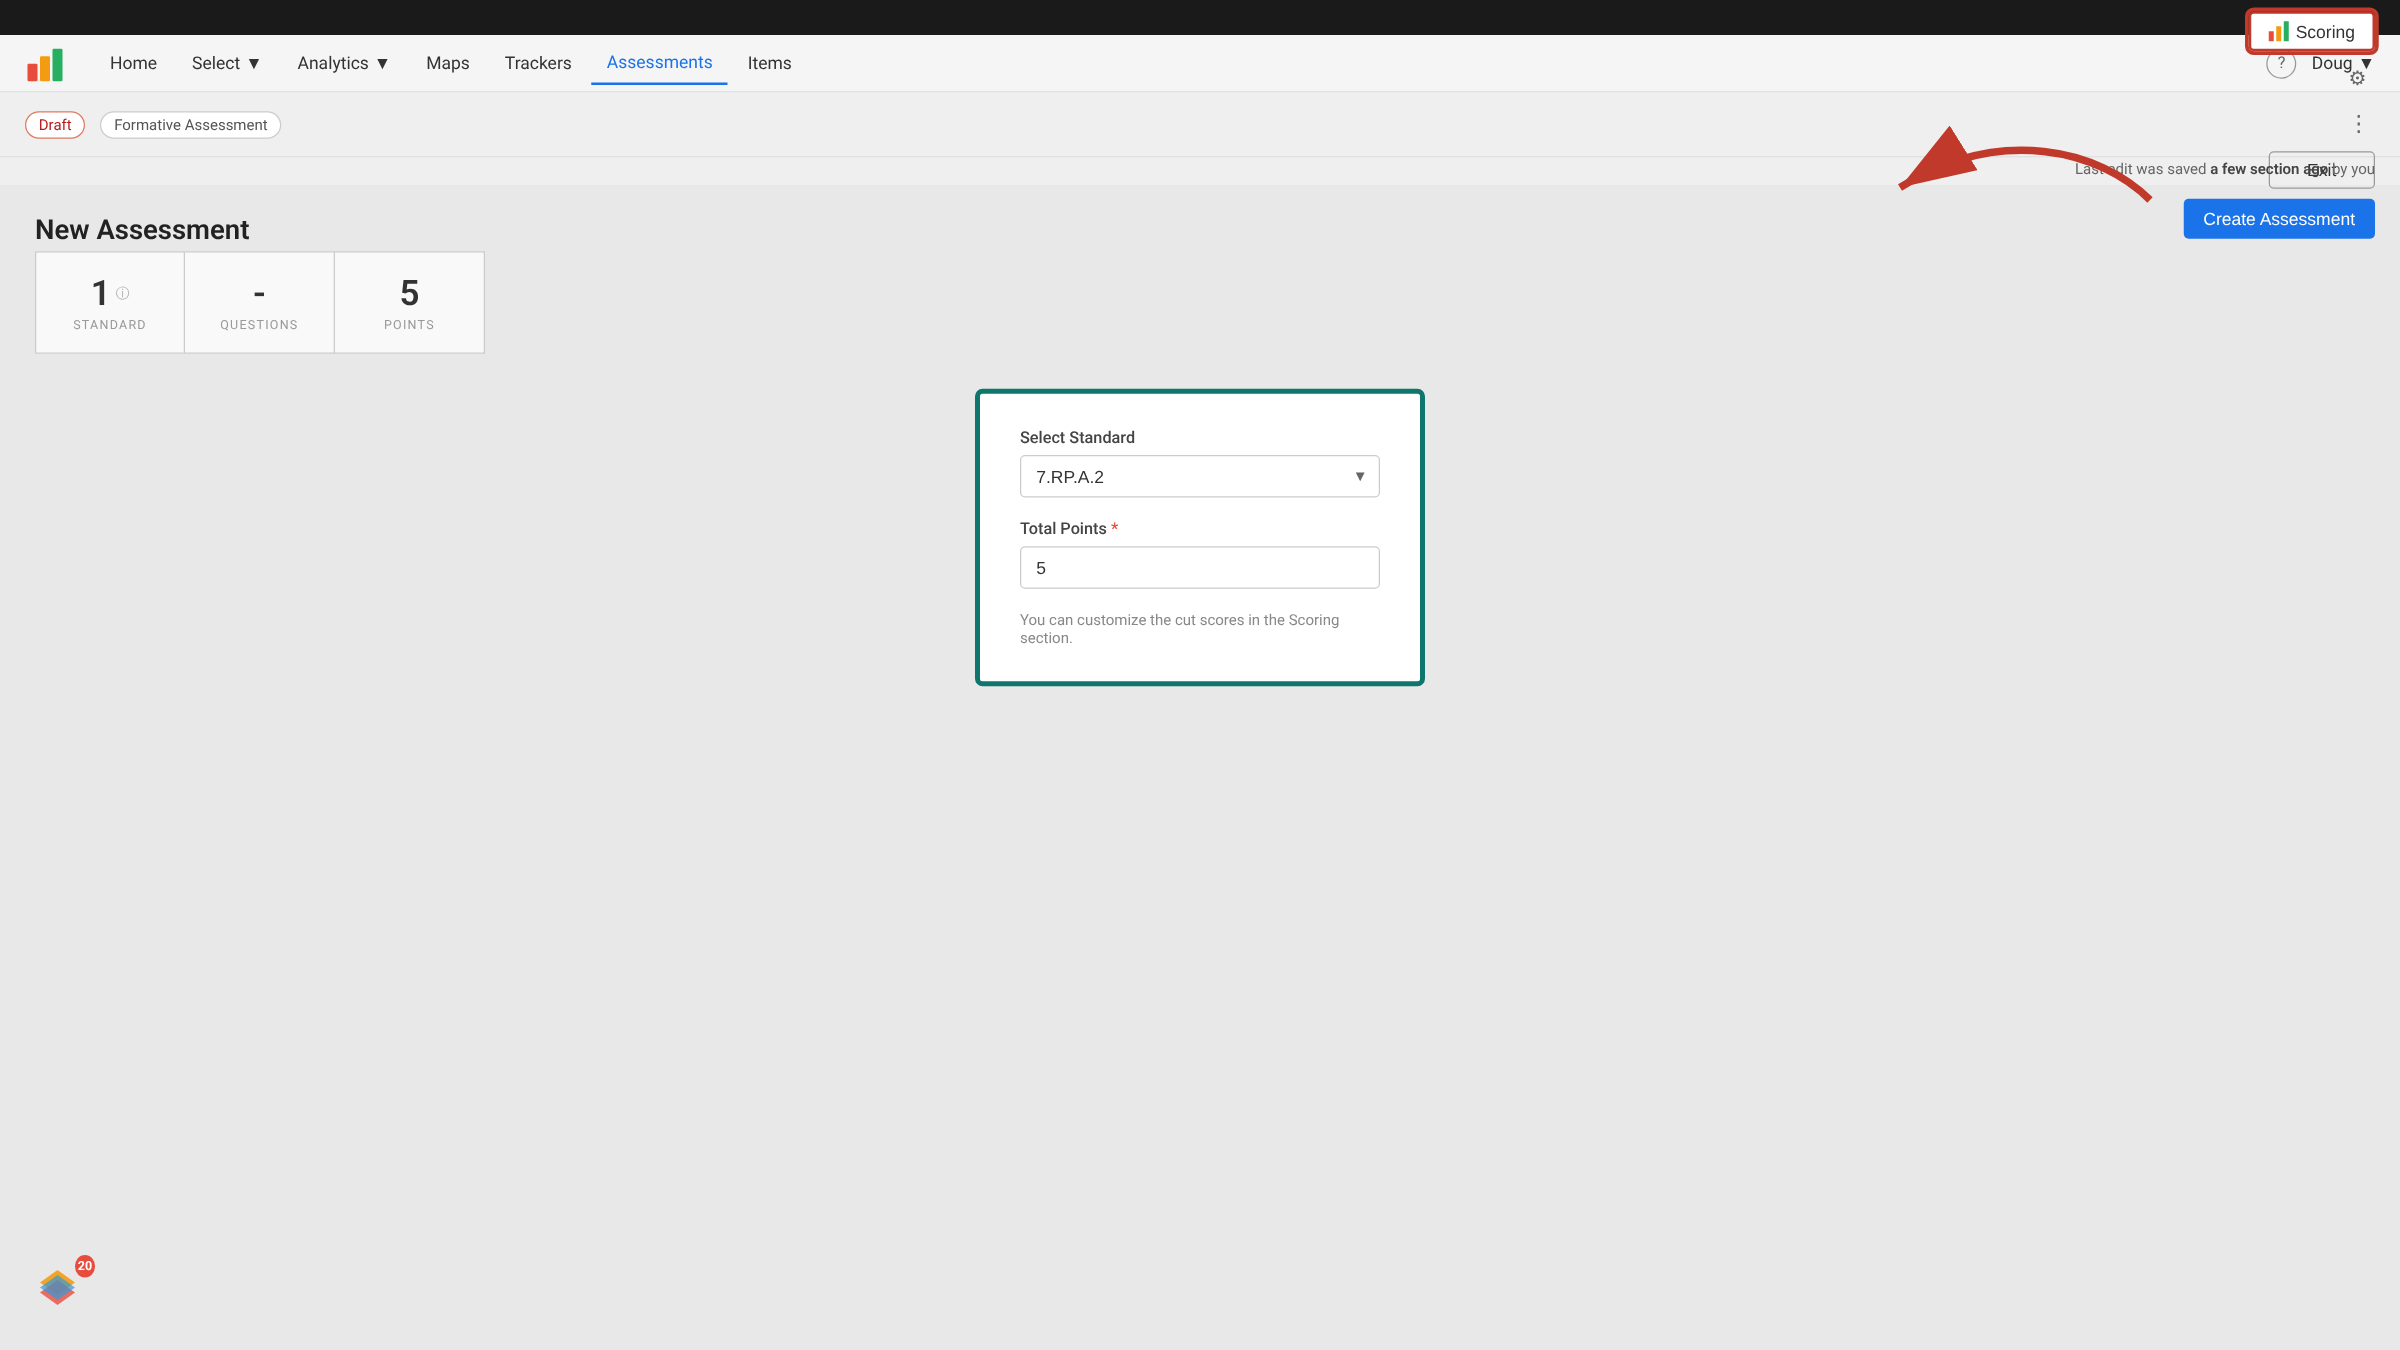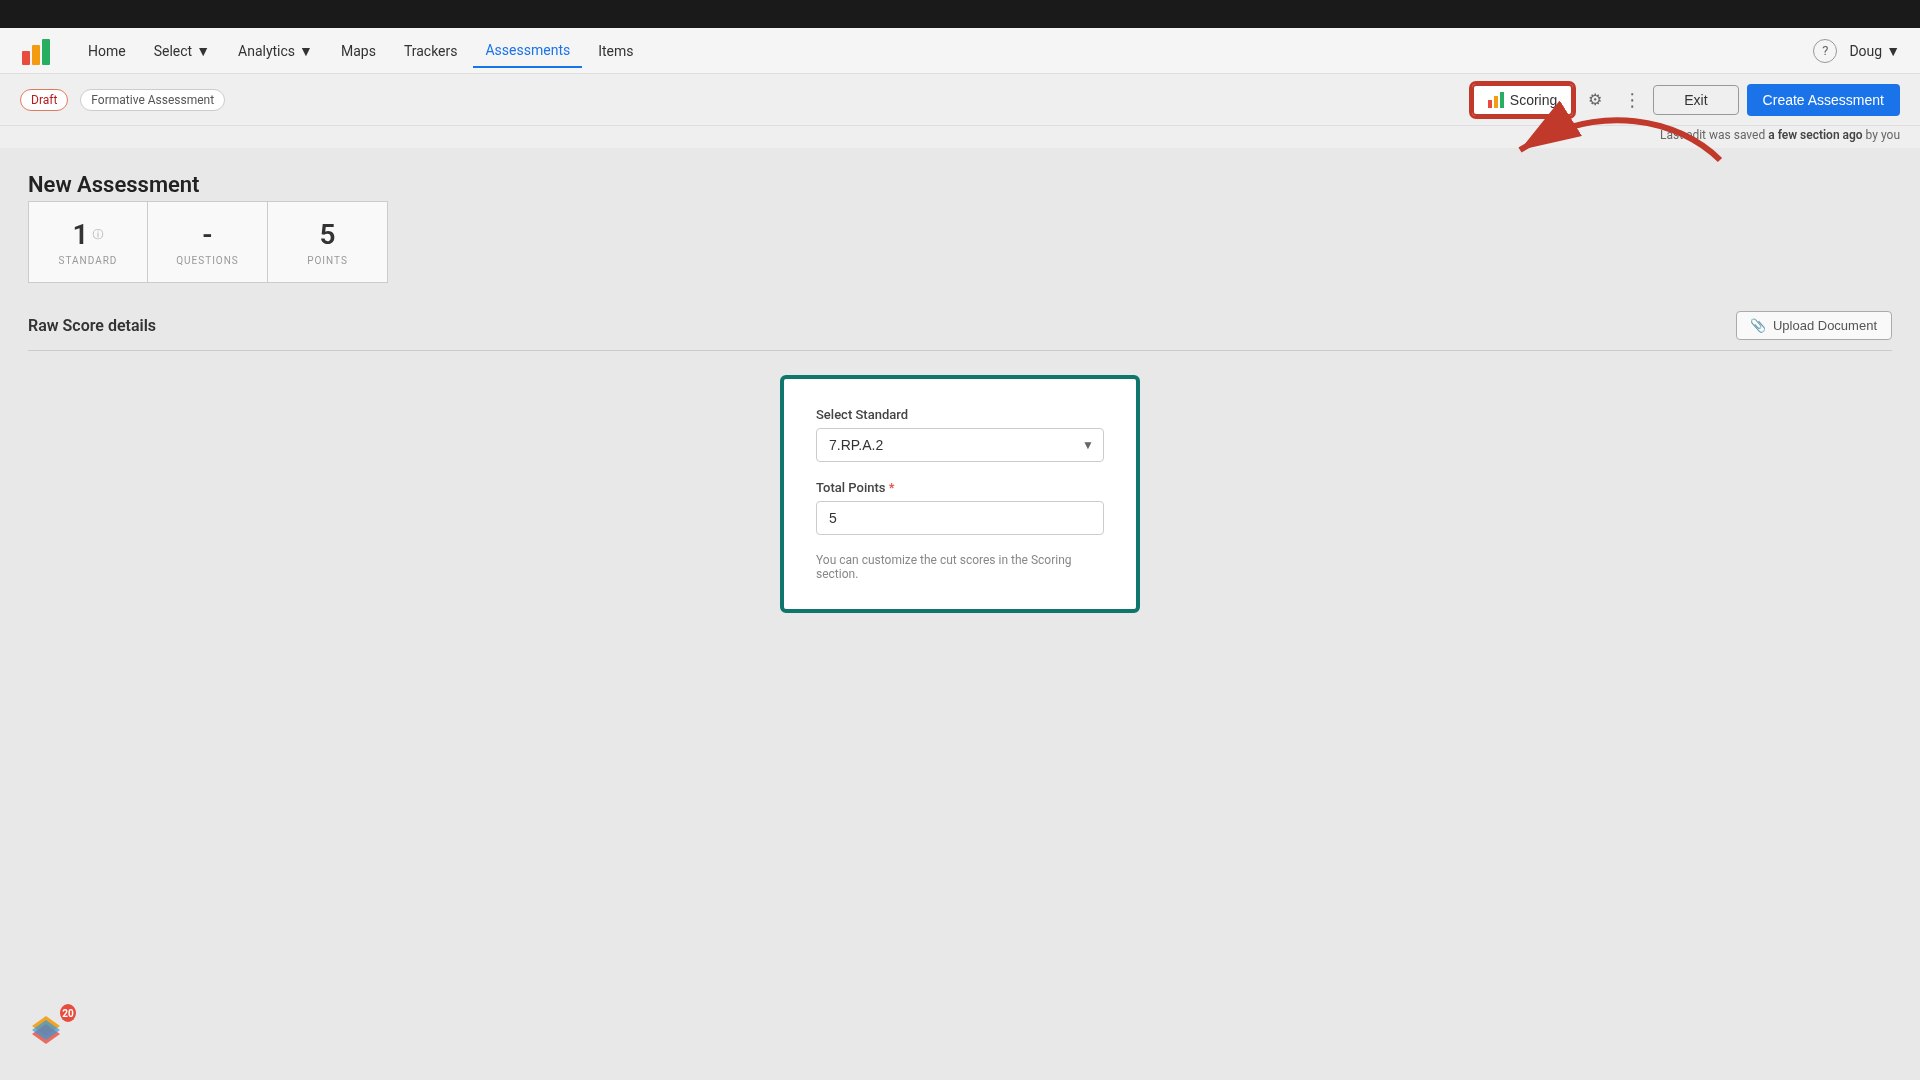--- a/index.html
+++ b/index.html
@@ -98,22 +98,23 @@
       border-color: #e07a5f;
       color: #b91c1c;
     }
     .badge.formative {
       border-color: #ccc;
       color: #555;
     }
     .toolbar-right {
       margin-left: auto;
       display: flex;
-      align-items: center;
+      align-items: flex-end;
       gap: 8px;
+      flex-direction: column;
     }
     .scoring-btn {
       display: flex;
       align-items: center;
       gap: 6px;
       padding: 6px 14px;
       border: 2px solid #c0392b;
       border-radius: 4px;
       background: #fff;
       cursor: pointer;
@@ -434,27 +435,20 @@
     <div class="stat-card">
       <div class="stat-number">-</div>
       <div class="stat-label">QUESTIONS</div>
     </div>
     <div class="stat-card">
       <div class="stat-number">5</div>
       <div class="stat-label">POINTS</div>
     </div>
   </div>
 
-  <div class="section-header">
-    <span>Raw Score details</span>
-    <button class="upload-doc-btn">
-      <span>📎</span>
-      <span>Upload Document</span>
-    </button>
-  </div>
 
   <div class="form-card">
     <div class="form-group">
       <label class="form-label">Select Standard</label>
       <div class="form-select-wrapper">
         <select>
           <option>7.RP.A.2</option>
         </select>
         <span class="form-select-chevron">▼</span>
       </div>

